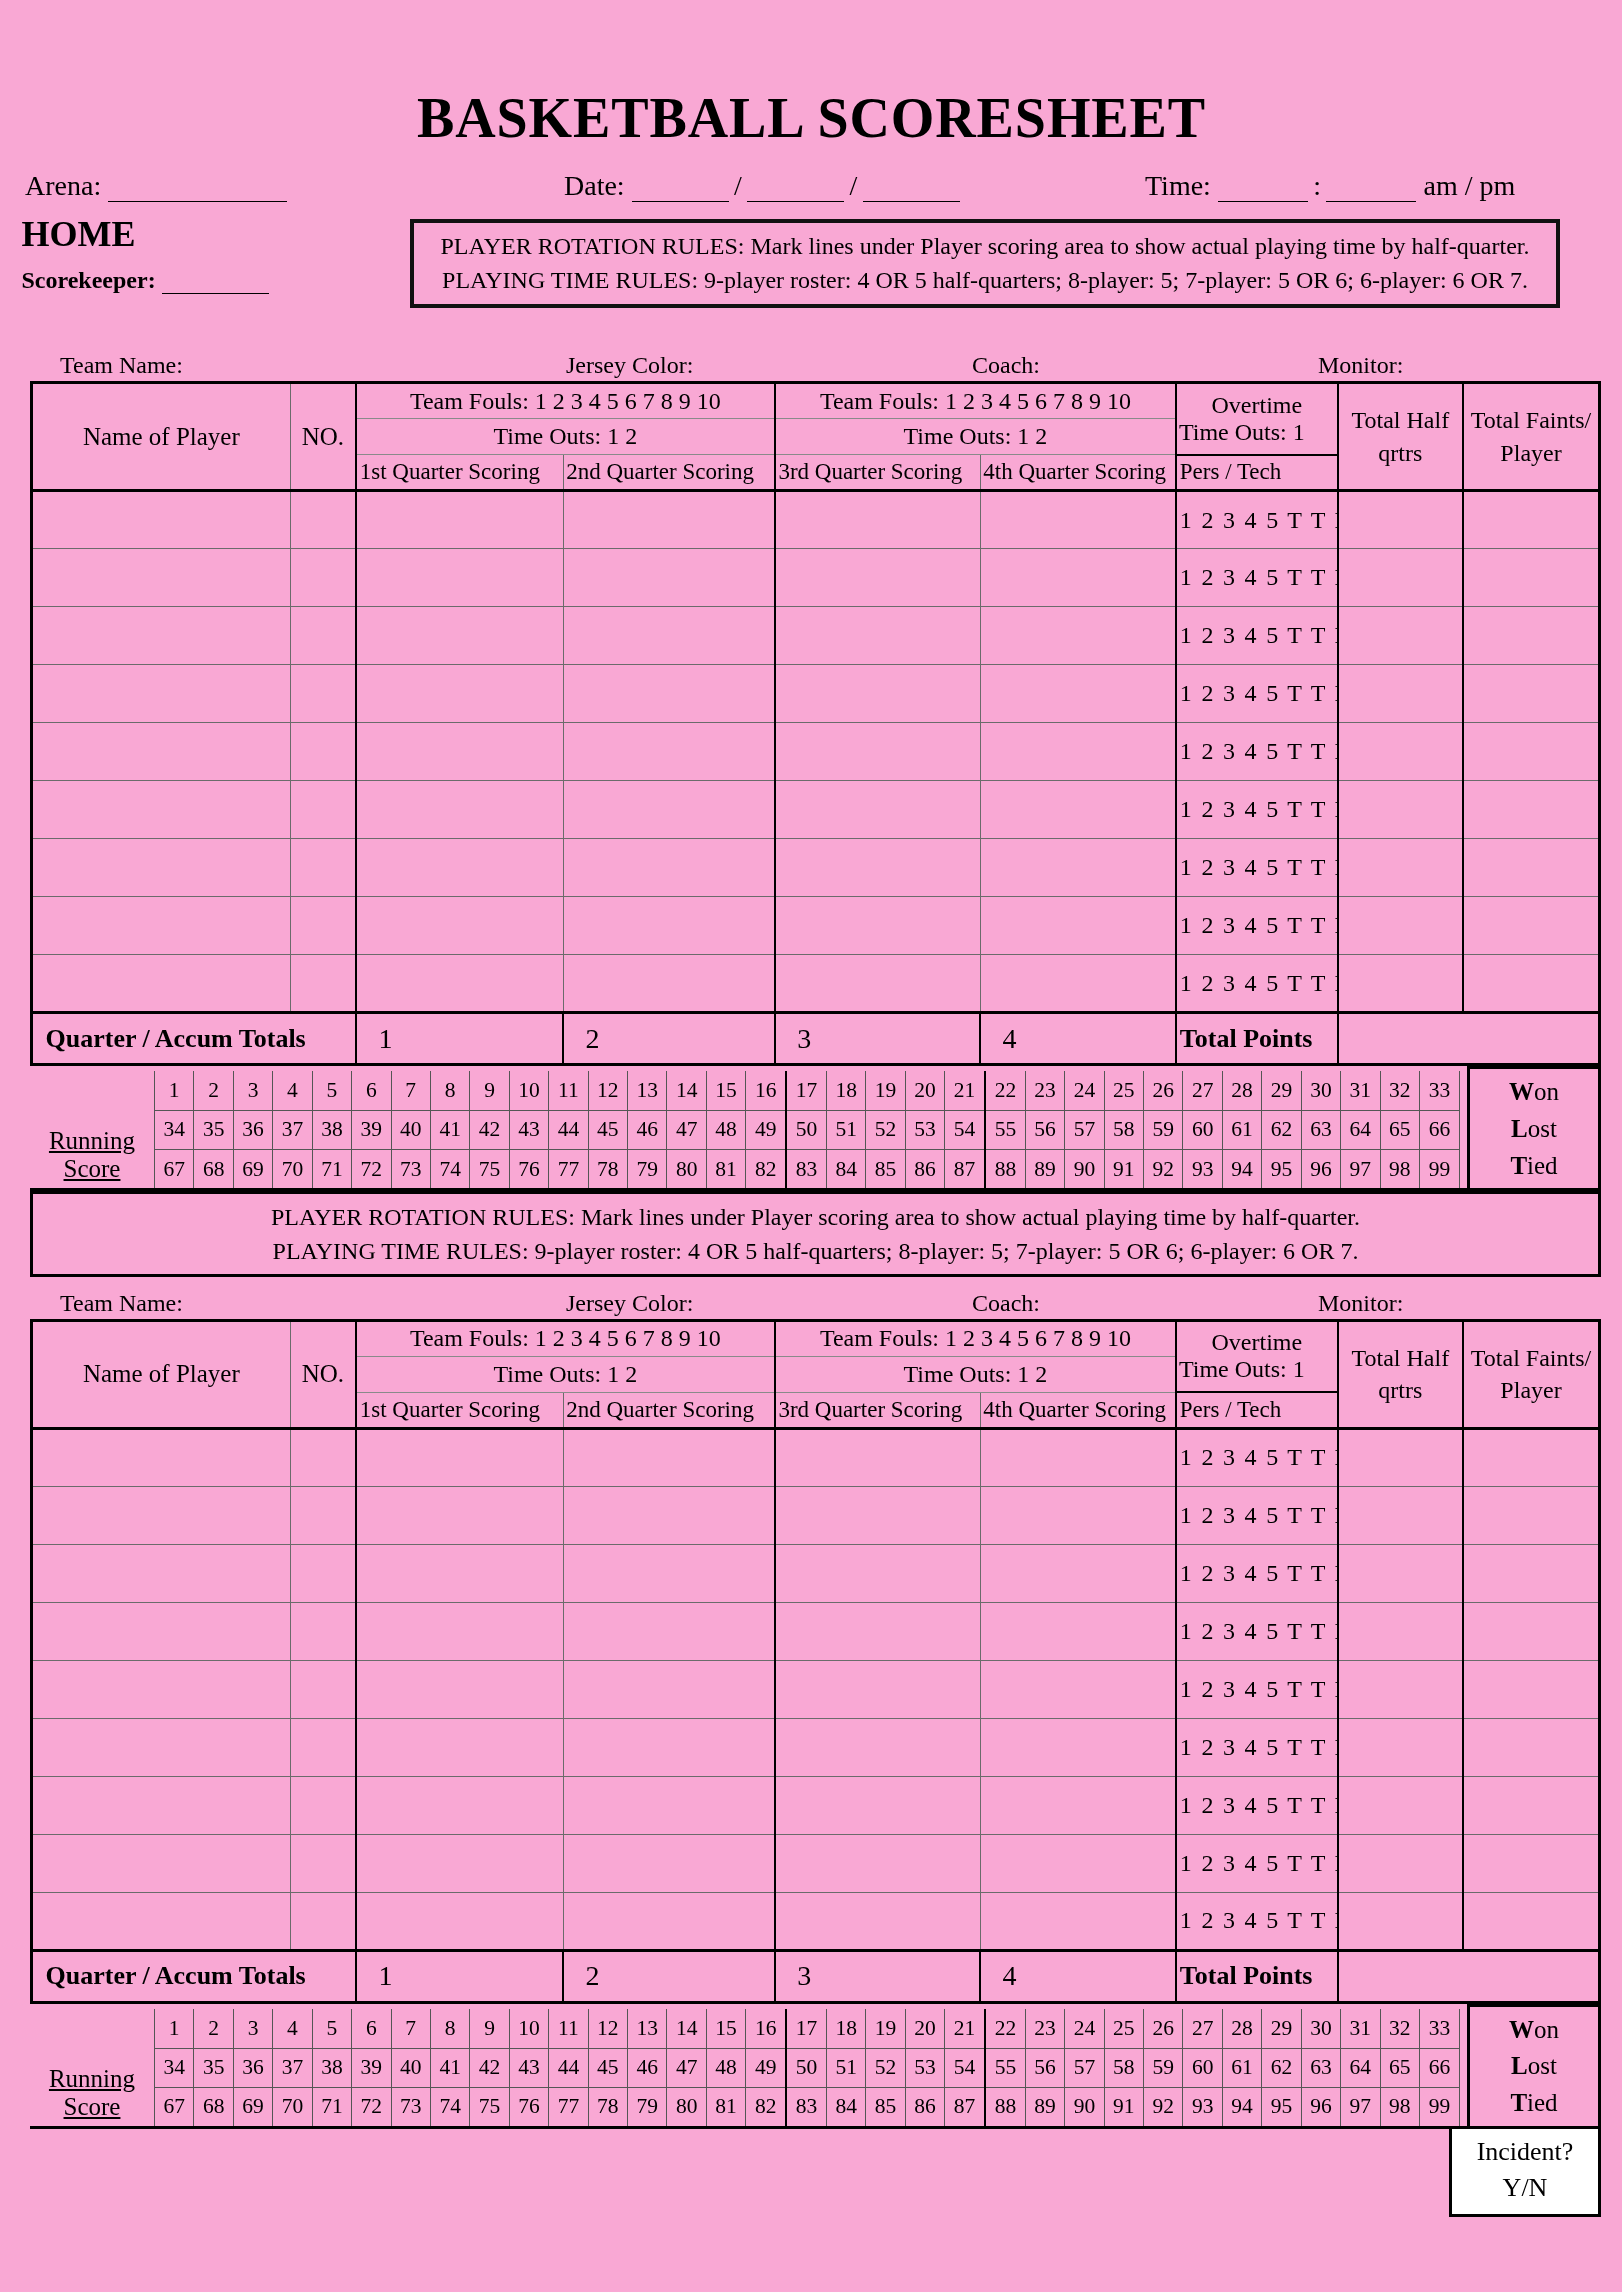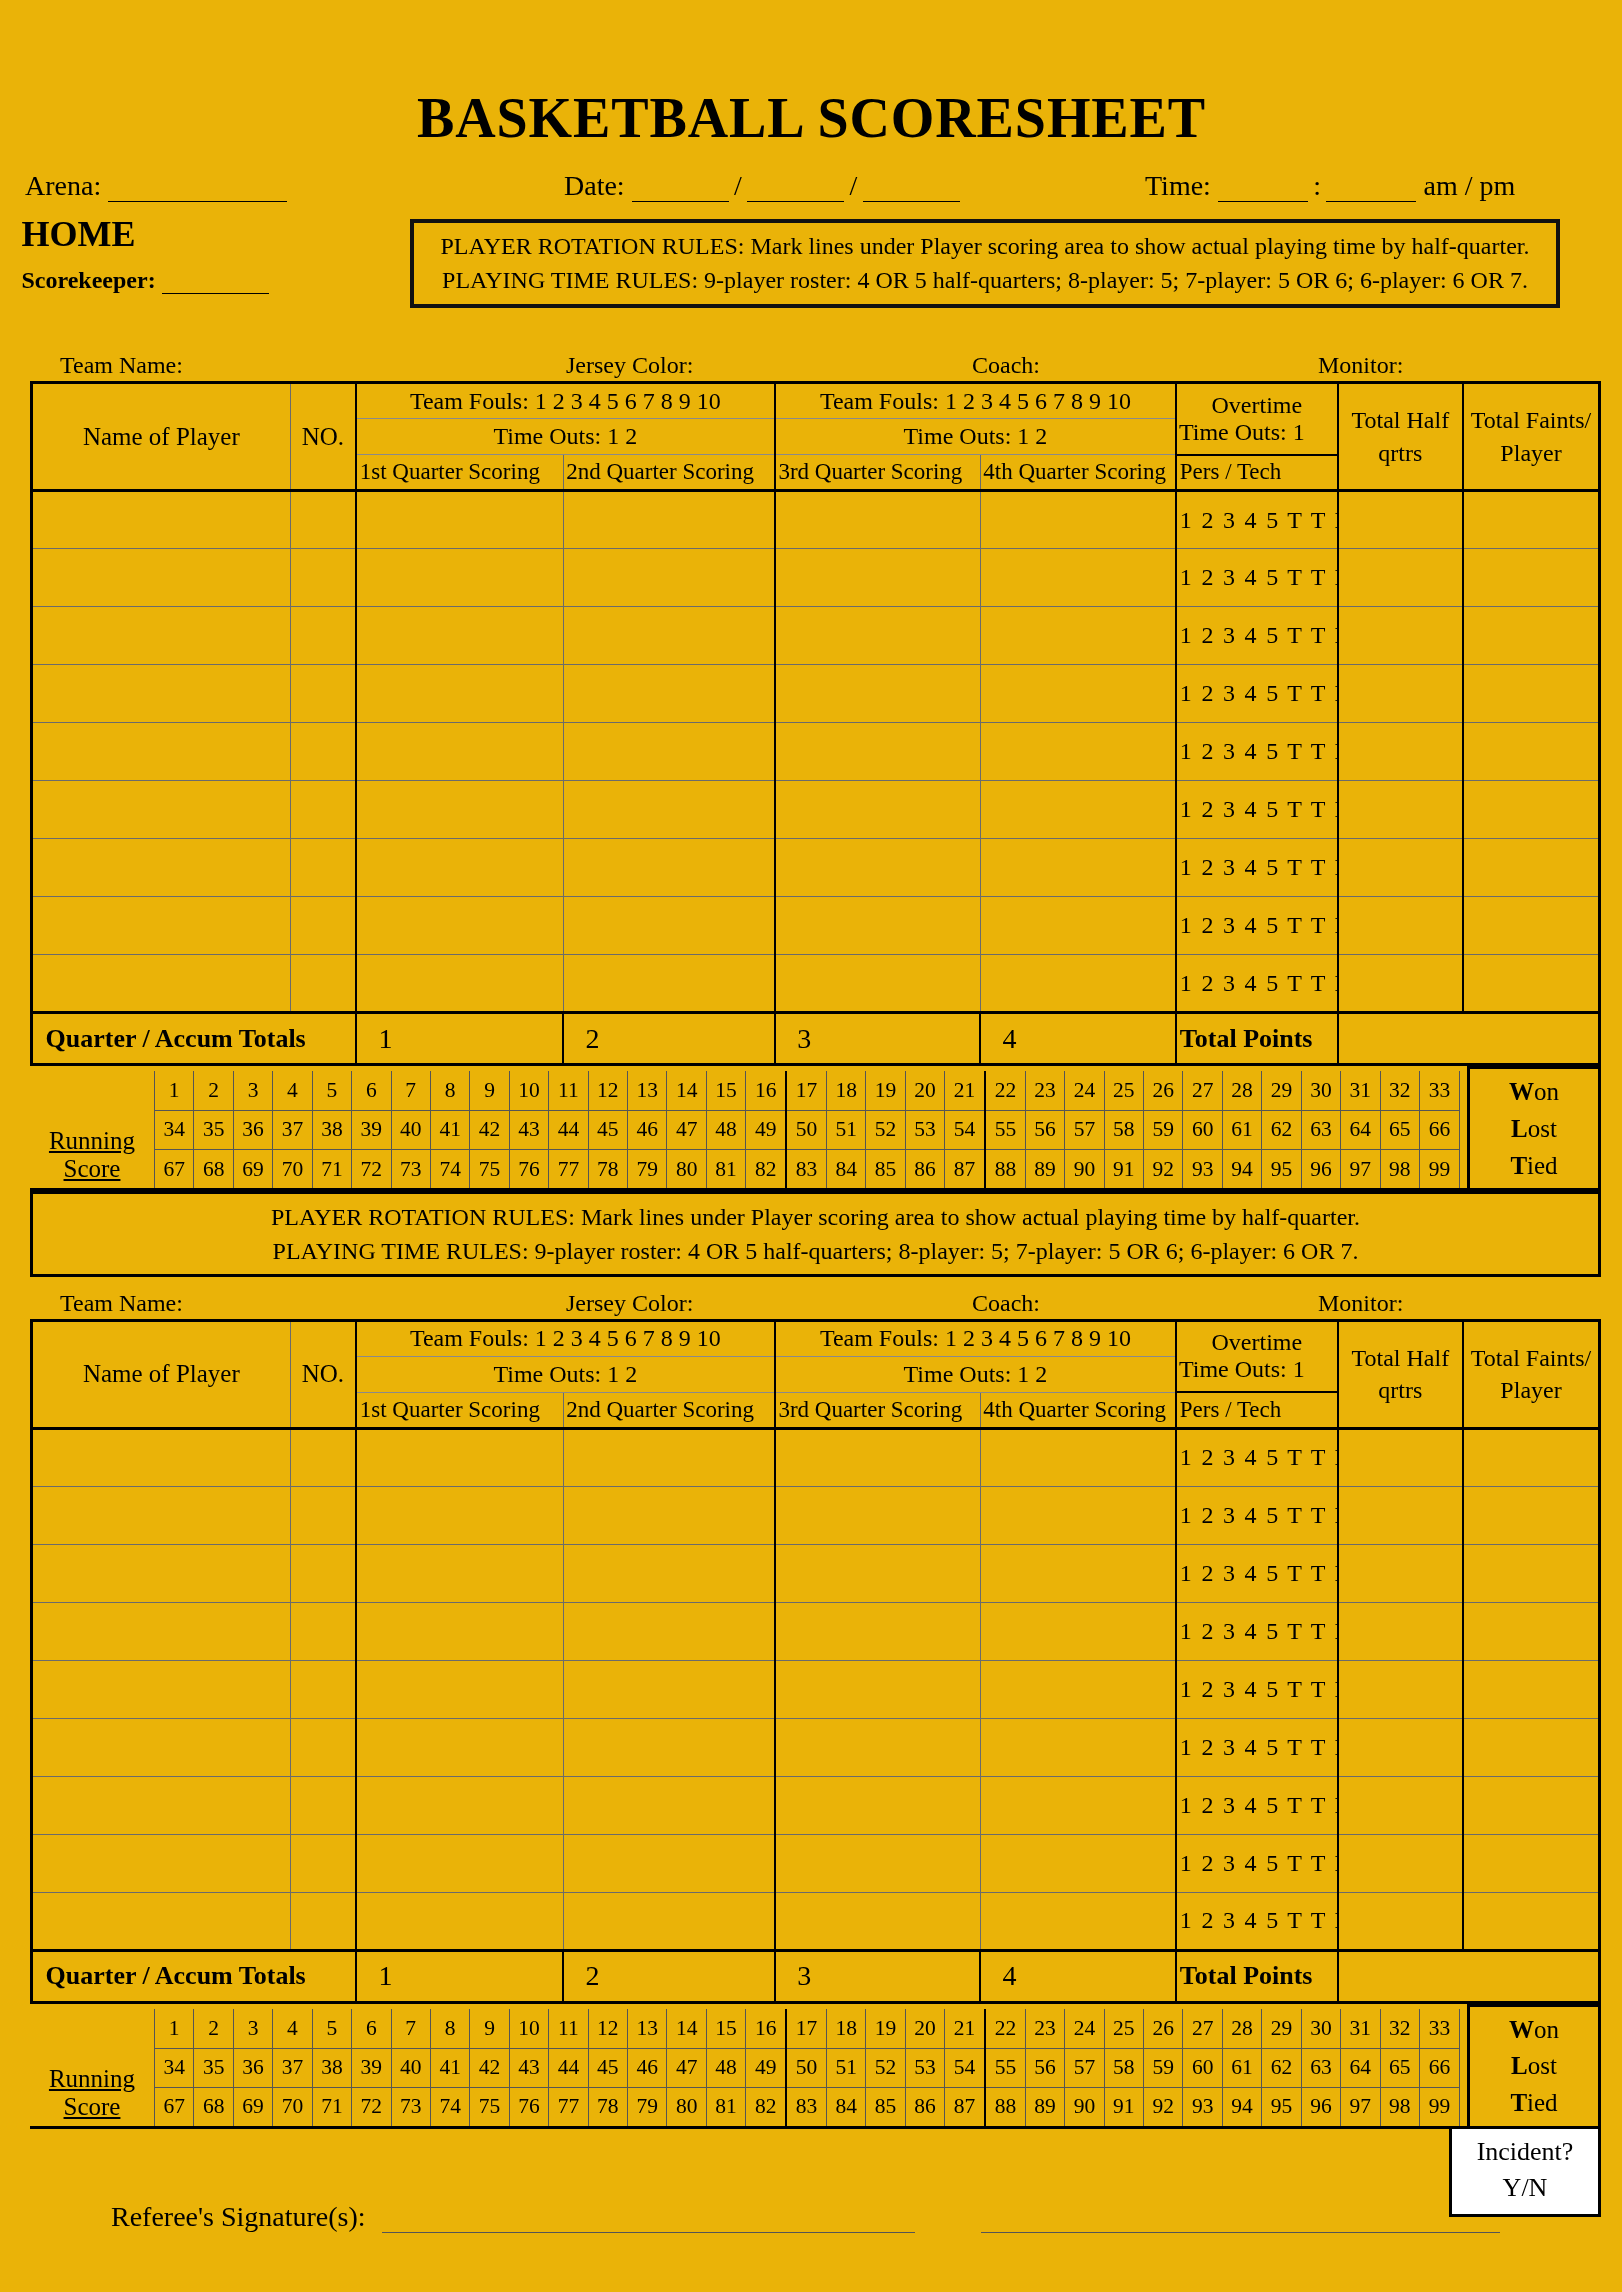--- a/index.html
+++ b/index.html
@@ -1,18 +1,18 @@
 <!DOCTYPE html>
 <html style="font-size:14.3px"><head>
 <meta charset="utf-8">
 <style>
   * { box-sizing: border-box; margin: 0; padding: 0; }
   html, body { background: #e8e8e8; }
   .page {
-    position: relative; width: 1623px; height: 2293px; background: #eab308;
+    position: relative; width: 1623px; height: 2293px; background: #f9a8d4;
     font-family: "Liberation Serif", serif; color: #000; overflow: hidden;
     margin: 0 auto;
   }
   
   .title { position: absolute; top: 86px; left: 0; width: 100%; text-align: center;
            font-size: 56px; font-weight: 700; letter-spacing: 0.9px; }
   .fieldline { position: absolute; top: 170px; font-size: 28px; white-space: nowrap; }
   .blank { display: inline-block; border-bottom: 1.8px solid #000; height: 1.05em; vertical-align: bottom; }
   .b-arena { width: 179px; } .b-date { width: 97px; } .b-time { width: 90px; }
   .b-keeper { width: 107px; }
@@ -683,22 +683,17 @@
             <div class="res-item">Lost</div>
             <div class="res-item">Tied</div>
           </div>
       </div>
       <div class="incident-box">
         <div>Incident?</div>
         <div>Y/N</div>
       </div>
     </div>
 
-    <div class="referee-row">
-      <span>Referee's Signature(s):</span>
-      <span class="blank b-ref1"></span>
-      <span class="blank b-ref2"></span>
-    </div>
 
 
   </div>
 </div>
 
 
 </body></html>

